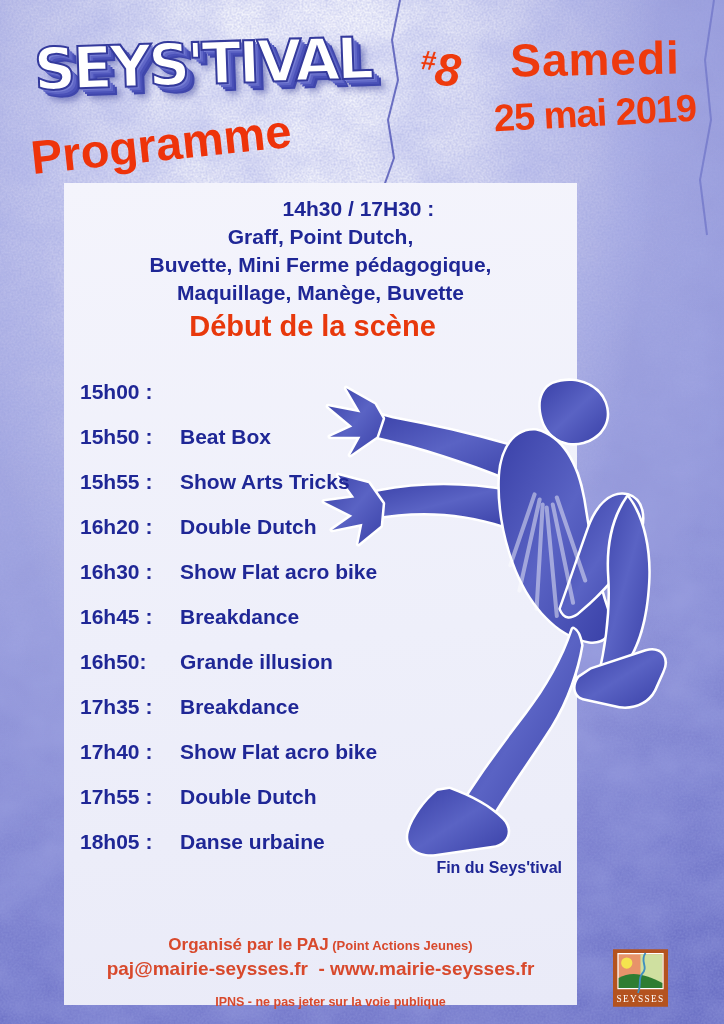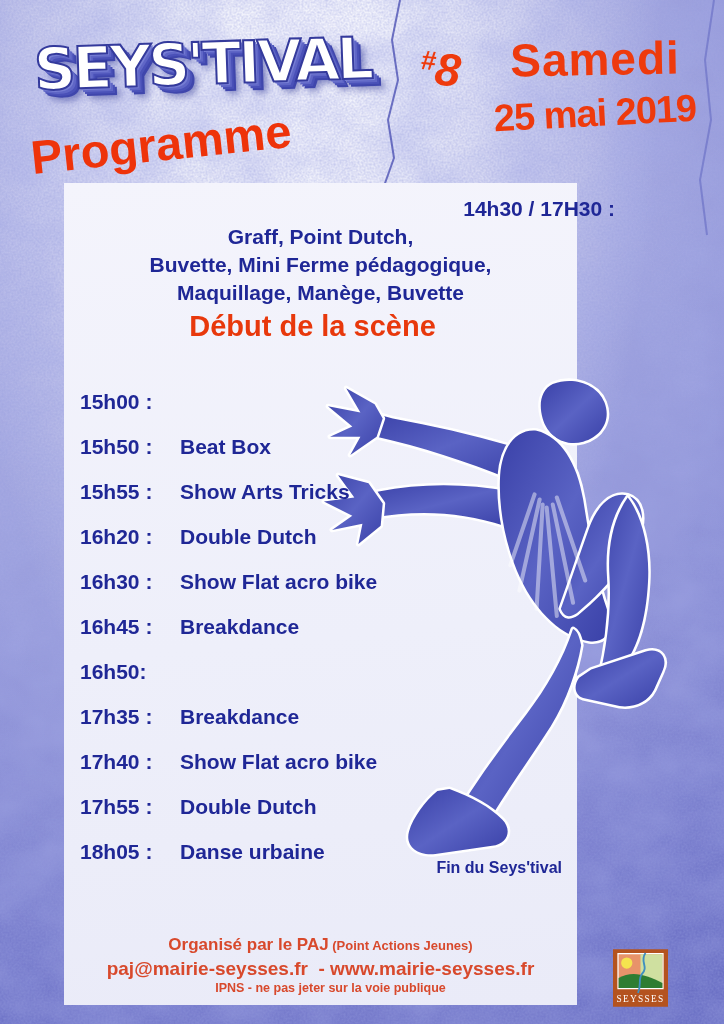--- a/index.html
+++ b/index.html
@@ -33,32 +33,32 @@
   
   .dateblock{position:absolute;left:472px;top:32px;width:246px;text-align:center;z-index:3;color:#ee3a0d;font-weight:bold;}
   .date1{font-size:46px;letter-spacing:1px;transform:rotate(-1deg);}
   .date2{font-size:38px;letter-spacing:-1px;margin-top:6px;transform:rotate(-3deg);}
   .programme{
     position:absolute;left:34px;top:130px;z-index:3;color:#ee330a;
     font-size:47px;font-weight:900;transform:rotate(-6deg);transform-origin:left bottom;
   }
   
   .intro{top:12px;left:0;right:0;text-align:center;color:#1f2796;font-weight:bold;font-size:21px;line-height:28px;}
-  .intro-time{display:block;transform:translateX(38px);text-align:right;}
+  .intro-time{display:block;transform:translateX(38px);}
   .stage-heading{top:127px;left:0;right:16px;text-align:center;font-size:29px;font-weight:bold;color:#e8380c;}
   .schedule{top:186px;left:16px;right:8px;}
-  .srow{display:flex;height:45px;align-items:flex-end;font-weight:bold;font-size:21px;color:#1f2796;}
+  .srow{display:flex;height:45px;align-items:center;font-weight:bold;font-size:21px;color:#1f2796;}
   .stime{flex:0 0 100px;}
   .sevent{flex:1;}
   .fin{top:676px;right:15px;font-size:16px;font-weight:bold;color:#1f2796;}
   .footer{top:752px;left:0;right:0;text-align:center;color:#d8492c;font-weight:bold;}
   .f1{font-size:17px;}
   .f1 .small{font-size:13px;margin-top:27px;}
   .f2{font-size:19px;margin-top:3px;white-space:pre-wrap;}
-  .f3{font-size:12.5px;margin-top:1px;padding-left:20px;}
+  .f3{font-size:12.5px;margin-top:15px;padding-left:20px;}
   
   .dancer{position:absolute;left:310px;top:378px;z-index:1;}
   
   .logo{position:absolute;left:613px;top:949px;z-index:3;}
 </style>
 </head>
 <body>
 
 <div class="poster">
 
@@ -120,20 +120,21 @@
       <div class="srow">
           <span class="stime">16h30 :</span>
           <span class="sevent">Show Flat acro bike</span>
         </div>
       <div class="srow">
           <span class="stime">16h45 :</span>
           <span class="sevent">Breakdance</span>
         </div>
       <div class="srow">
           <span class="stime">16h50:</span>
+          <span class="sevent">Grande illusion</span>
         </div>
       <div class="srow">
           <span class="stime">17h35 :</span>
           <span class="sevent">Breakdance</span>
         </div>
       <div class="srow">
           <span class="stime">17h40 :</span>
           <span class="sevent">Show Flat acro bike</span>
         </div>
       <div class="srow">

